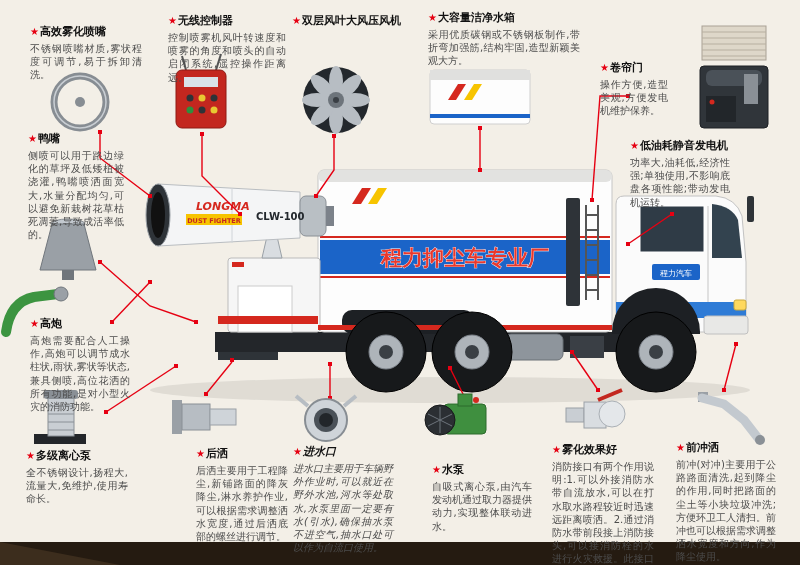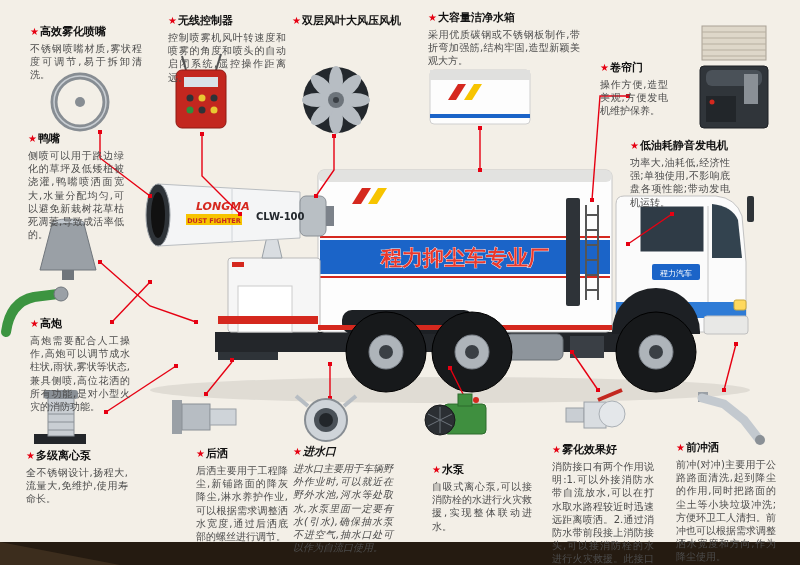--- a/index.html
+++ b/index.html
@@ -348,21 +348,21 @@
     <div class="co-desc">后洒主要用于工程降尘,新铺路面的降灰降尘,淋水养护作业,可以根据需求调整洒水宽度,通过后洒底部的螺丝进行调节。</div>
   </div>
 
   <div class="callout" id="co-water-inlet">
     <div class="co-title"><span class="star">★</span><span>进水口</span></div>
     <div class="co-desc">进水口主要用于车辆野外作业时,可以就近在野外水池,河水等处取水,水泵里面一定要有水(引水),确保抽水泵不进空气,抽水口处可以作为自流口使用。</div>
   </div>
 
   <div class="callout" id="co-water-pump">
     <div class="co-title"><span class="star">★</span><span>水泵</span></div>
-    <div class="co-desc">自吸式离心泵,可以接消防栓的水进行火灾救援,实现整体联动进水。</div>
+    <div class="co-desc">自吸式离心泵,由汽车发动机通过取力器提供动力,实现整体联动进水。</div>
   </div>
 
   <div class="callout" id="co-fire-coupling">
     <div class="co-title"><span class="star">★</span><span>雾化效果好</span></div>
     <div class="co-desc">消防接口有两个作用说明:1.可以外接消防水带自流放水,可以在打水取水路程较近时迅速远距离喷洒。2.通过消防水带前段接上消防接头,可以接消防栓的水进行火灾救援。此接口也可以用于消防给水,向罐体内部灌注洒水。</div>
   </div>
 
   <div class="callout" id="co-front-flush">
     <div class="co-title"><span class="star">★</span><span>前冲洒</span></div>
     <div class="co-desc">前冲(对冲)主要用于公路路面清洗,起到降尘的作用,同时把路面的尘土等小块垃圾冲洗;方便环卫工人清扫。前冲也可以根据需求调整洒水宽度和方向,作为降尘使用。</div>

